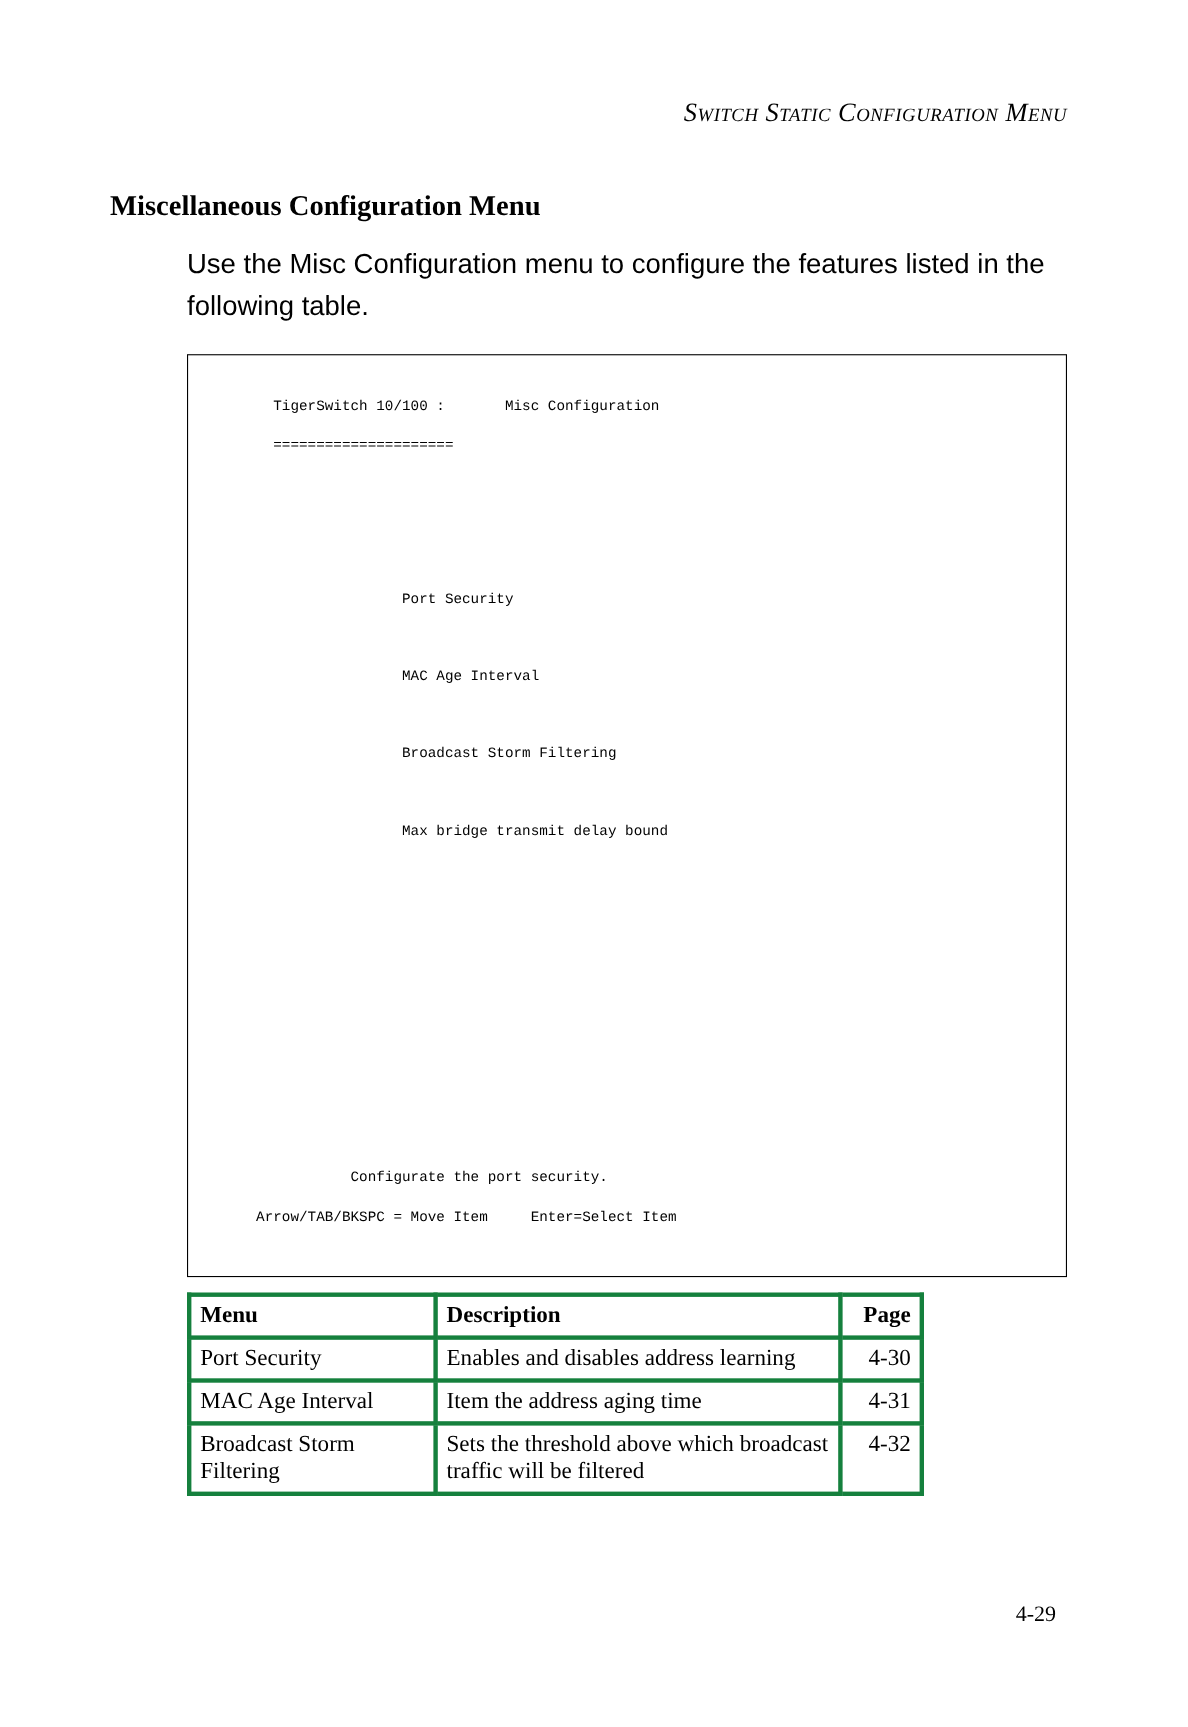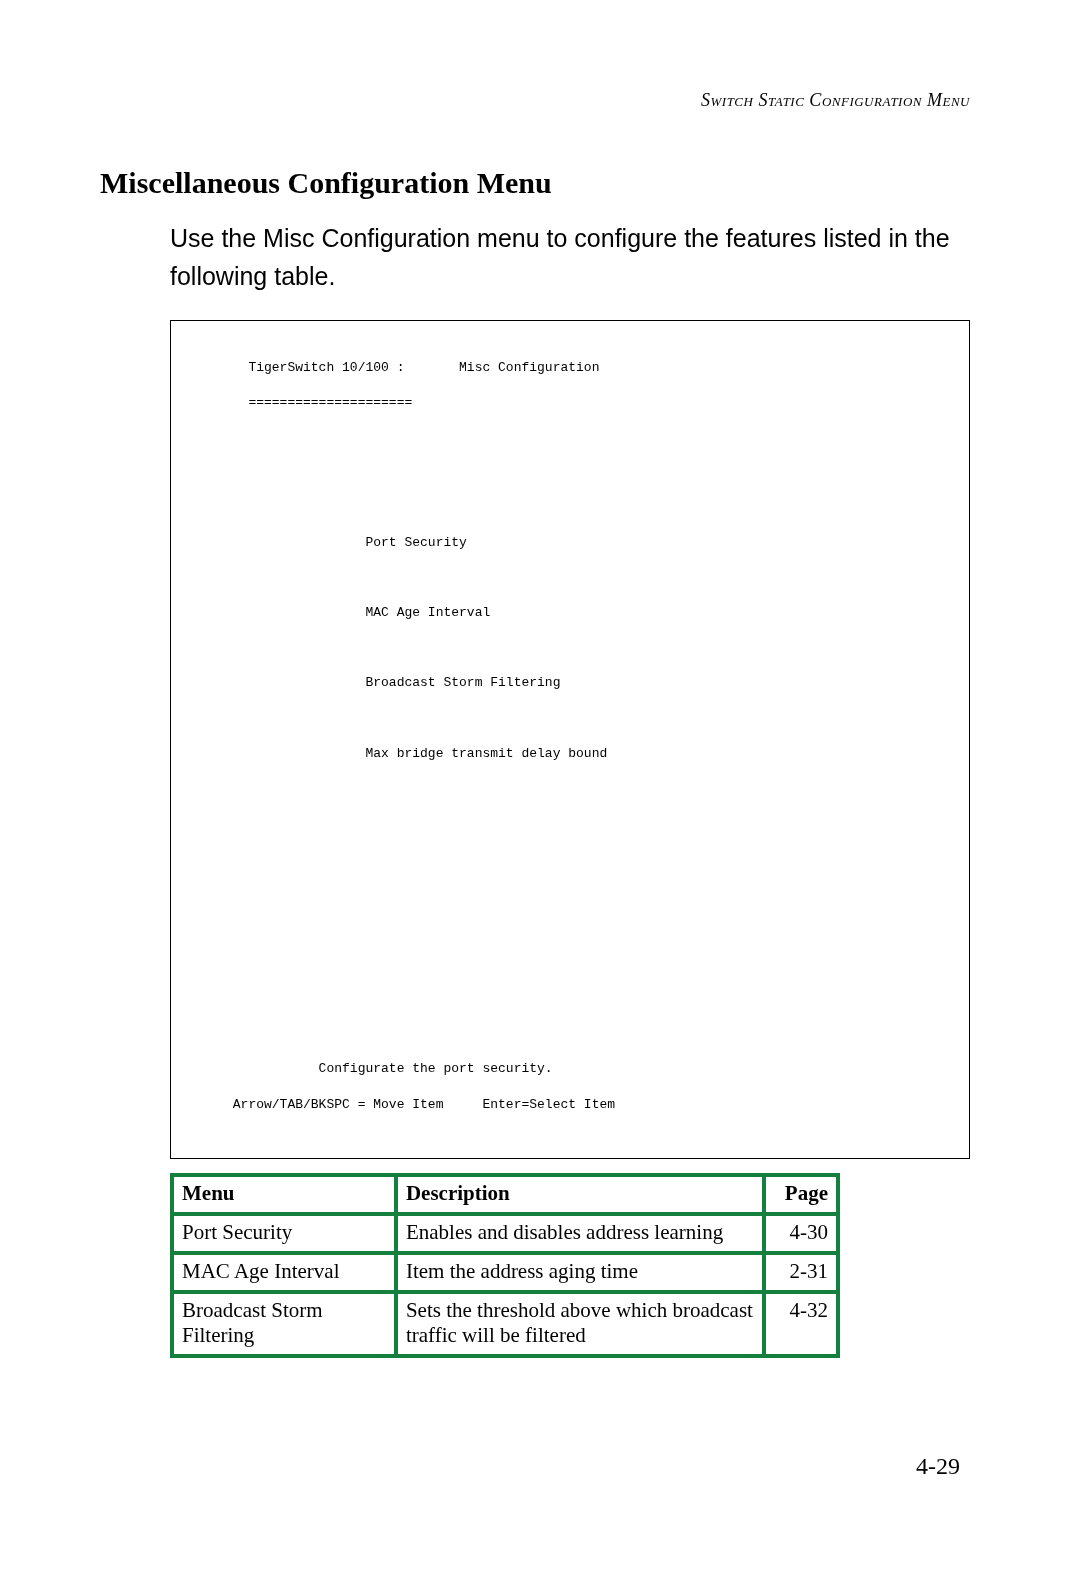--- a/index.html
+++ b/index.html
@@ -13,28 +13,28 @@
     position: relative;
   }
   .page {
     padding: 90px 110px 0 100px;
     box-sizing: border-box;
   }
   .running-header {
     text-align: right;
     font-style: italic;
     font-variant: small-caps;
-    font-size: 18px;
+    font-size: 24px;
     letter-spacing: 0.5px;
     margin-bottom: 55px;
     font-family: Georgia, serif;
   }
   .section-heading {
     font-weight: bold;
-    font-size: 30px;
+    font-size: 26px;
     margin-bottom: 20px;
     font-family: Georgia, serif;
   }
   .intro-para {
     font-size: 25px;
     line-height: 1.5;
     margin: 0 0 25px 70px;
     font-family: Liberation Sans, sans-serif;
   }
   .terminal-box {
@@ -68,21 +68,21 @@
     font-weight: bold;
   }
   .feature-table .col-menu { width: 210px; }
   .feature-table .col-desc { width: 360px; }
   .feature-table .col-page { width: 55px; text-align: right;}
   .feature-table td.page-cell { text-align: right; }
   .page-number {
     position: absolute;
     bottom: 90px;
     right: 120px;
-    font-size: 24px;
+    font-size: 20px;
     font-family: Georgia, serif;
   }
 </style>
 </head>
 <body>
 
 <div class="page">
 
   <div class="running-header">Switch Static Configuration Menu</div>
 
@@ -125,21 +125,21 @@
     </thead>
     <tbody>
       <tr>
         <td>Port Security</td>
         <td>Enables and disables address learning</td>
         <td class="page-cell">4-30</td>
       </tr>
       <tr>
         <td>MAC Age Interval</td>
         <td>Item the address aging time</td>
-        <td class="page-cell">2-31</td>
+        <td class="page-cell">4-31</td>
       </tr>
       <tr>
         <td>Broadcast Storm Filtering</td>
         <td>Sets the threshold above which broadcast traffic will be filtered</td>
         <td class="page-cell">4-32</td>
       </tr>
 
     </tbody>
   </table>
 

